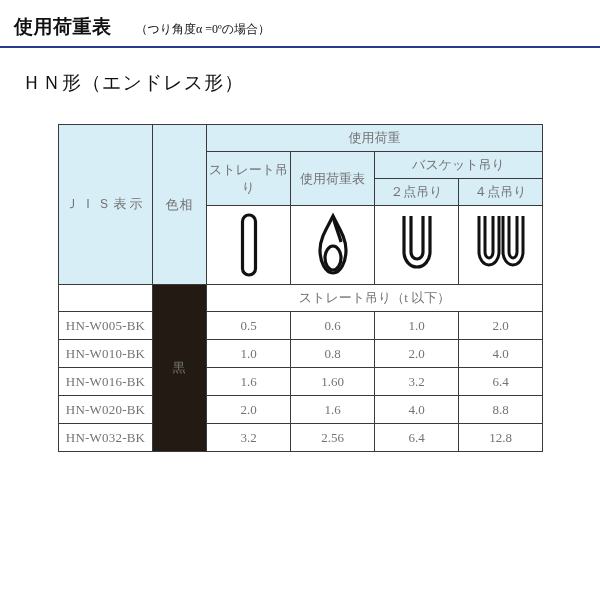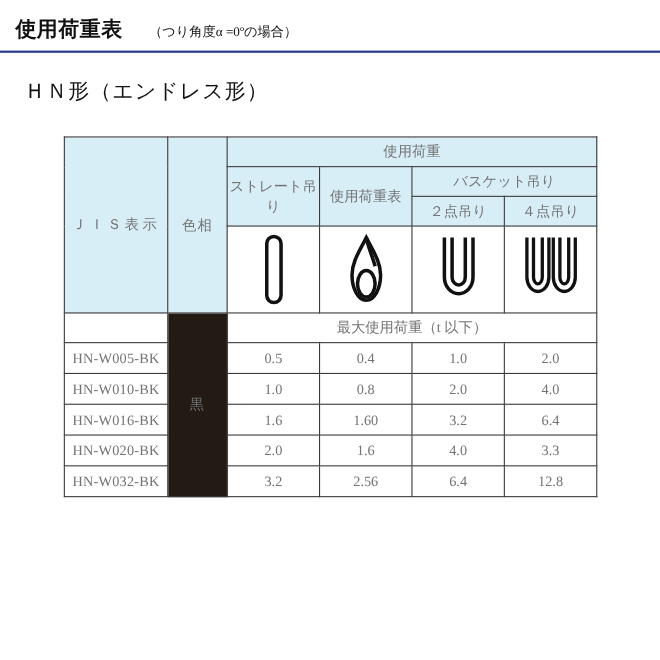--- a/index.html
+++ b/index.html
@@ -198,27 +198,27 @@
               <path d="M11 4 L11 40 A4 6 0 0 0 19 40 L19 4" fill="none" stroke="#111" stroke-width="3"></path>
               <path d="M29 4 L29 40 A10 13 0 0 0 49 40 L49 4" fill="none" stroke="#111" stroke-width="3"></path>
               <path d="M35 4 L35 40 A4 6 0 0 0 43 40 L43 4" fill="none" stroke="#111" stroke-width="3"></path>
             </svg>
           </td>
         </tr>
 
         <tr class="max-row">
           <td></td>
           <td class="black-cell" rowspan="6">黒</td>
-          <td colspan="4">最大使用荷重（t 以下）</td>
+          <td colspan="4">ストレート吊り（t 以下）</td>
         </tr>
 
         <tr class="data-row">
           <td class="code-cell">HN-W005-BK</td>
           <td>0.5</td>
-          <td>0.4</td>
+          <td>0.6</td>
           <td>1.0</td>
           <td>2.0</td>
         </tr>
         <tr class="data-row">
           <td class="code-cell">HN-W010-BK</td>
           <td>1.0</td>
           <td>0.8</td>
           <td>2.0</td>
           <td>4.0</td>
         </tr>
@@ -227,21 +227,21 @@
           <td>1.6</td>
           <td>1.60</td>
           <td>3.2</td>
           <td>6.4</td>
         </tr>
         <tr class="data-row">
           <td class="code-cell">HN-W020-BK</td>
           <td>2.0</td>
           <td>1.6</td>
           <td>4.0</td>
-          <td>3.3</td>
+          <td>8.8</td>
         </tr>
         <tr class="data-row">
           <td class="code-cell">HN-W032-BK</td>
           <td>3.2</td>
           <td>2.56</td>
           <td>6.4</td>
           <td>12.8</td>
         </tr>
       </tbody>
     </table>

